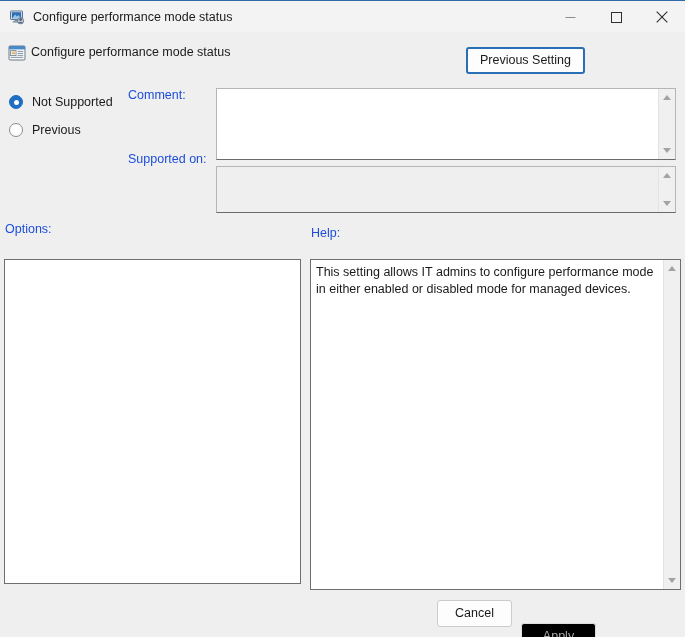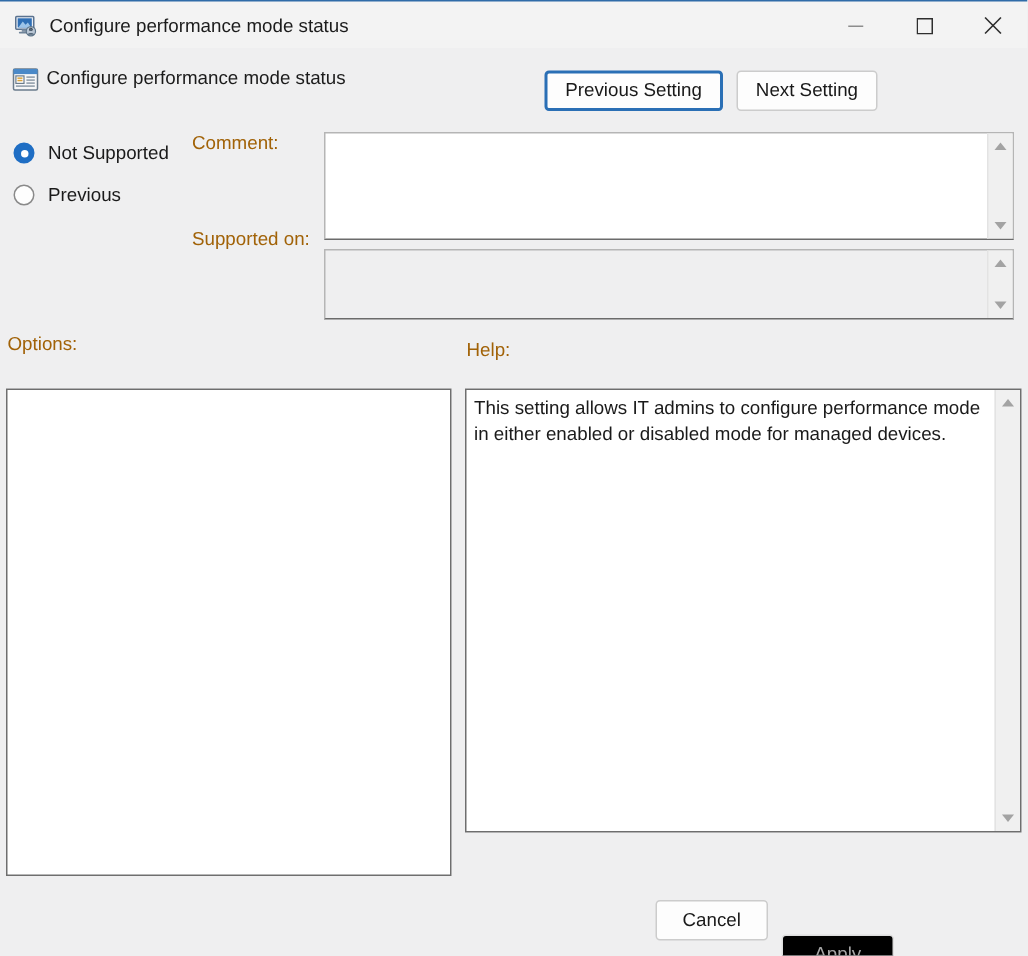--- a/index.html
+++ b/index.html
@@ -137,21 +137,21 @@
     width: 5px; height: 5px;
     border-radius: 50%;
     background: #ffffff;
   }
   .radio-label { font-size: 12.5px; color: #1a1a1a; }
 
   
   .field-label {
     position: absolute;
     font-size: 12.5px;
-    color: #a16207;
+    color: #1d4ed8;
   }
   .lbl-comment { left: 128px; top: 88px; }
   .lbl-supported { left: 128px; top: 152px; }
 
   .boxwrap {
     position: absolute;
     box-sizing: border-box;
     border: 1px solid #b5b5b5;
     border-bottom: 1px solid #6b6b6b;
     display: flex;
@@ -216,21 +216,21 @@
     border: 1px solid #6e6e6e;
     background: #ffffff;
     display: flex;
   }
   .options-panel {
     left: 4px; top: 259px;
     width: 297px; height: 325px;
   }
   .help-panel {
     left: 310px; top: 259px;
-    width: 371px; height: 296px;
+    width: 371px; height: 331px;
   }
   .help-text {
     flex: 1 1 auto;
     padding: 4px 5px;
     font-size: 12.5px;
     line-height: 1.33;
     color: #1a1a1a;
     overflow: hidden;
   }
 
@@ -296,21 +296,20 @@
       <line x1="9.6" y1="7.4" x2="15.2" y2="7.4" stroke="#8b99a6" stroke-width="1"></line>
       <line x1="9.6" y1="9.4" x2="15.2" y2="9.4" stroke="#8b99a6" stroke-width="1"></line>
       <line x1="9.6" y1="11.4" x2="15.2" y2="11.4" stroke="#8b99a6" stroke-width="1"></line>
       <line x1="2.6" y1="13.4" x2="15.2" y2="13.4" stroke="#8b99a6" stroke-width="1"></line>
     </svg>
   </span>
   <span class="header-title">Configure performance mode status</span>
 
   <div class="nav-buttons">
     <button class="btn focused">Previous Setting</button>
-    <button class="btn">Next Setting</button>
   </div>
 </div>
 
 <div class="radio-group">
   <div class="radio-row checked">
     <span class="radio-mark"></span>
     <span class="radio-label">Not Supported</span>
   </div>
   <div class="radio-row">
     <span class="radio-mark"></span>

